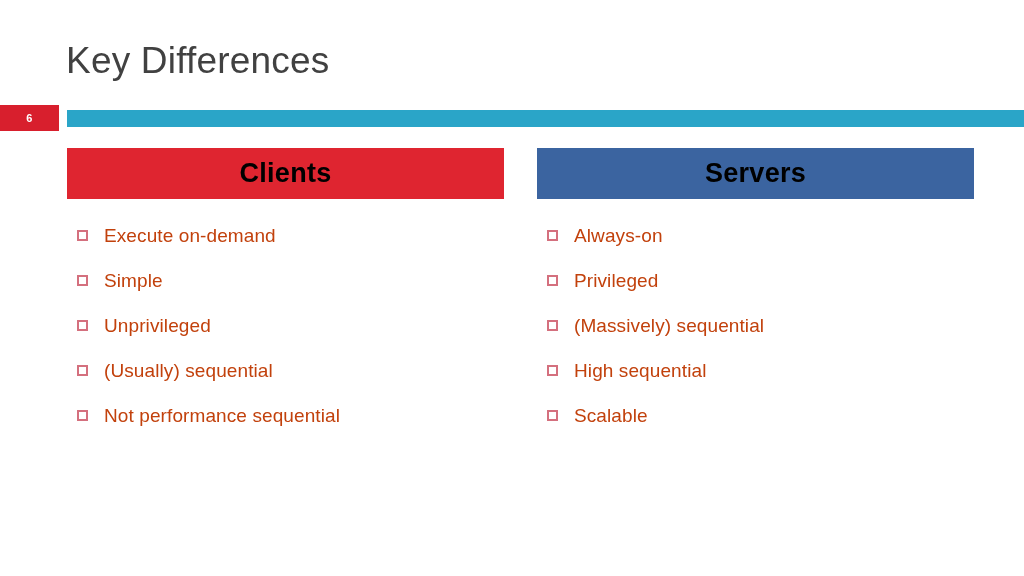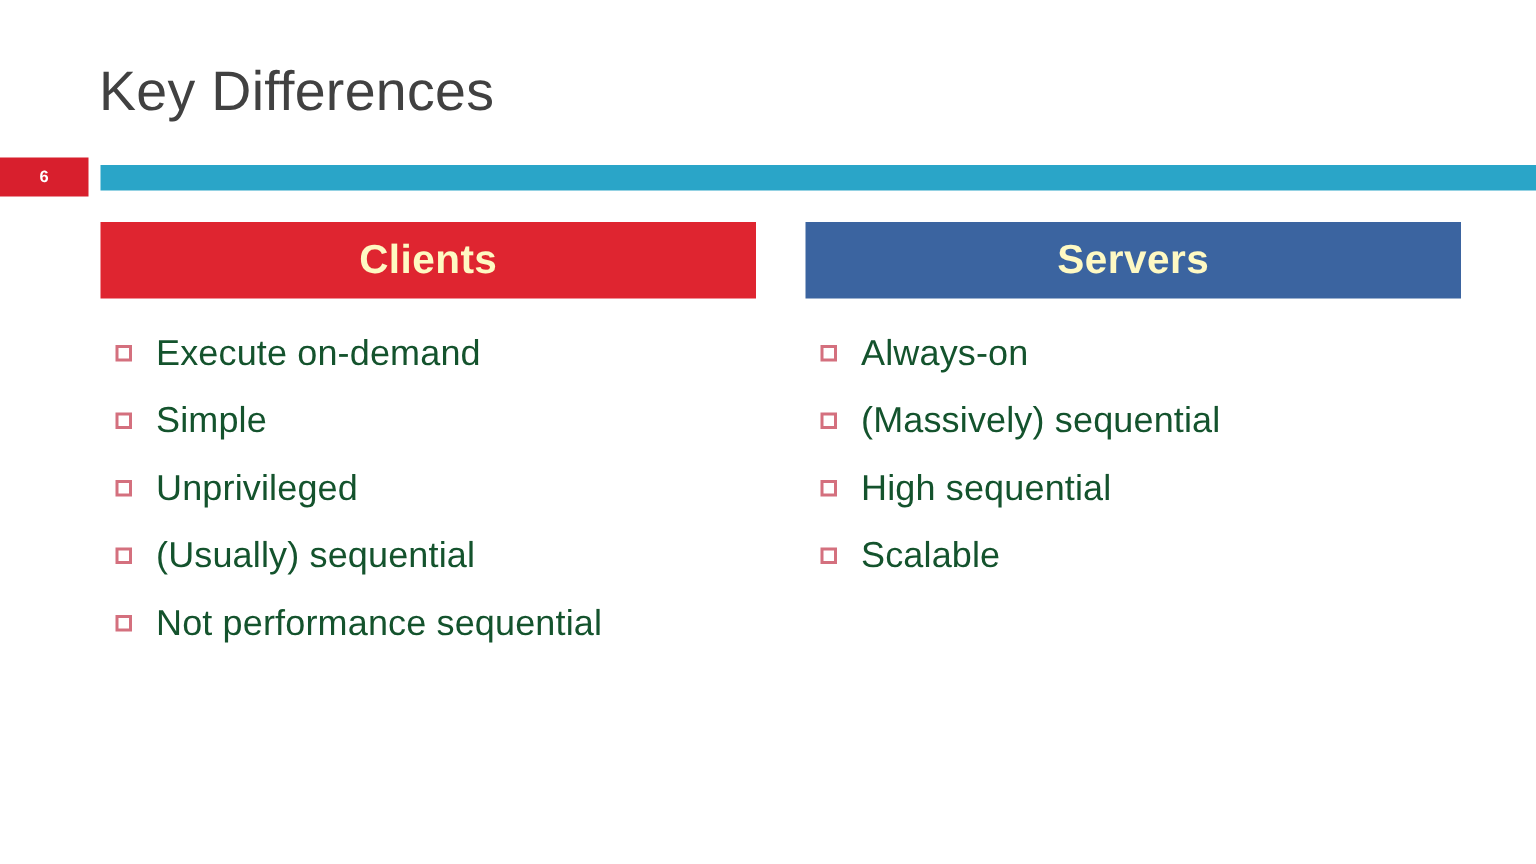--- a/index.html
+++ b/index.html
@@ -65,21 +65,21 @@
     top: 148px;
   }
   .column.left  { left: 67px;  width: 437px; }
   .column.right { left: 537px; width: 437px; text-align: center; }
 
   .column-header {
     height: 51px;
     display: flex;
     align-items: center;
     justify-content: center;
-    color: #fef9c3;
+    color: #000000;
     font-size: 27px;
     font-weight: bold;
     letter-spacing: 0.3px;
   }
   .column-header.clients { background: #DF2530; }
   .column-header.servers { background: #3B64A0; }
 
   
   .bullet-list {
     list-style: none;
@@ -97,23 +97,23 @@
   .bullet-marker {
     flex: 0 0 auto;
     width: 11px;
     height: 11px;
     border: 2px solid #D4707E;
     background: #ffffff;
     margin-right: 16px;
   }
 
   .bullet-text {
-    font-size: 24px;
+    font-size: 19px;
     line-height: 28px;
-    color: #14532d;
+    color: #c2410c;
     white-space: nowrap;
     letter-spacing: 0.1px;
   }
 </style>
 </head>
 <body>
 
 <div class="slide">
 
   <div class="slide-title">Key Differences</div>
@@ -152,20 +152,24 @@
   <div class="column right">
     <div class="column-header servers">Servers</div>
 
     <ul class="bullet-list">
       <li class="bullet-item">
         <span class="bullet-marker"></span>
         <span class="bullet-text">Always-on</span>
       </li>
       <li class="bullet-item">
         <span class="bullet-marker"></span>
+        <span class="bullet-text">Privileged</span>
+      </li>
+      <li class="bullet-item">
+        <span class="bullet-marker"></span>
         <span class="bullet-text">(Massively) sequential</span>
       </li>
       <li class="bullet-item">
         <span class="bullet-marker"></span>
         <span class="bullet-text">High sequential</span>
       </li>
       <li class="bullet-item">
         <span class="bullet-marker"></span>
         <span class="bullet-text">Scalable</span>
       </li>

